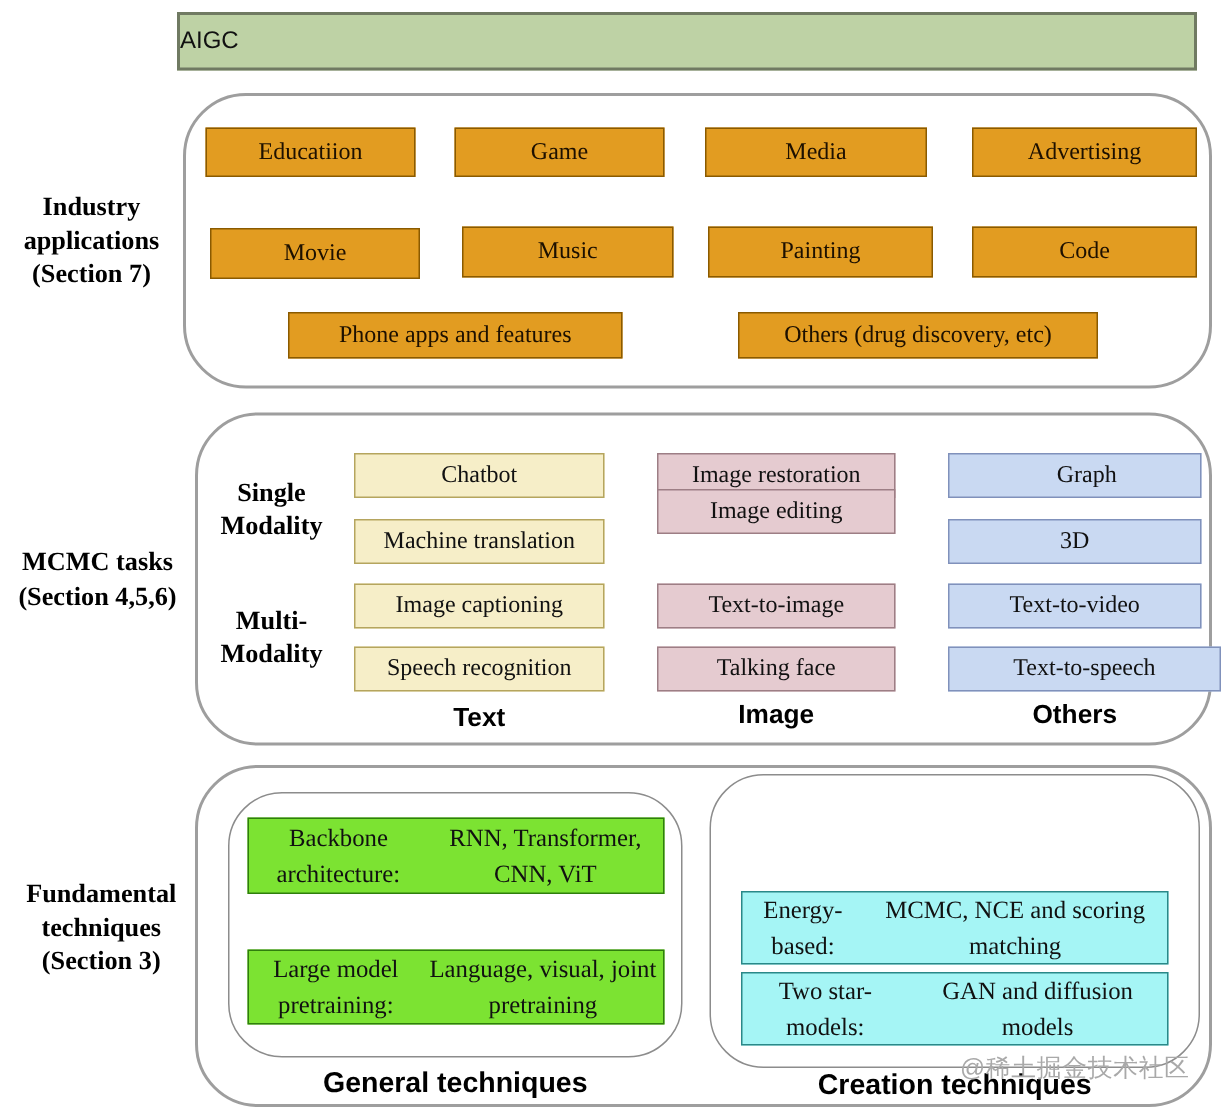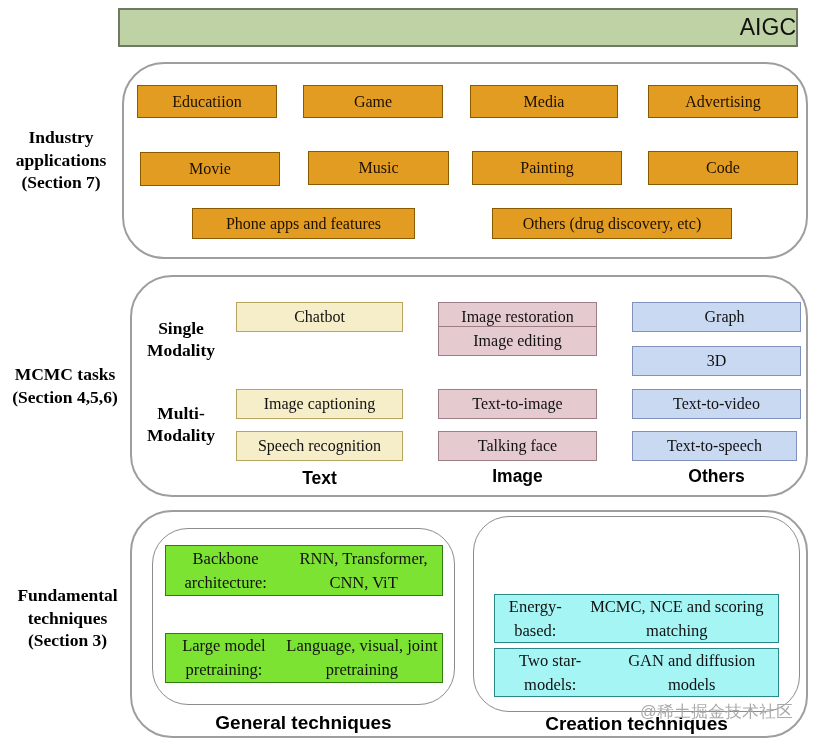--- a/index.html
+++ b/index.html
@@ -43,22 +43,22 @@
     position:absolute;text-align:center;font-weight:bold;font-size:17.5px;
     font-family:"Liberation Sans", sans-serif;color:#000;
   }
   .grouplabel{
     position:absolute;text-align:center;font-weight:bold;font-size:19px;
     font-family:"Liberation Sans", sans-serif;color:#000;
   }
   #aigc-header{
     position:absolute;left:118px;top:8px;width:680px;height:39px;
     background:#bed2a5;border:2px solid #707a62;box-sizing:border-box;
-    display:flex;align-items:center;justify-content:flex-end;
-    font-family:"Liberation Sans", sans-serif;font-size:23px;color:#111;
+    display:flex;align-items:center;justify-content:flex-start;
+    font-family:"Liberation Sans", sans-serif;font-size:16px;color:#111;
   }
   #watermark{
     position:absolute;left:640px;top:701px;width:175px;
     font-family:"Liberation Sans", sans-serif;font-size:16.5px;color:#a9a9a9;
     letter-spacing:0.5px;white-space:nowrap;
   }
 </style>
 </head>
 <body>
 
@@ -119,20 +119,23 @@
     <div>Modality</div>
   </div>
   <div class="modlabel" style="left:140px;top:402px;width:82px;">
     <div>Multi-</div>
     <div>Modality</div>
   </div>
 
   <div class="box cream" style="left:236px;top:302px;width:167px;height:30px;">
       <span>Chatbot</span>
     </div>
+  <div class="box cream" style="left:236px;top:346px;width:167px;height:30px;">
+      <span>Machine translation</span>
+    </div>
   <div class="box cream" style="left:236px;top:389px;width:167px;height:30px;">
       <span>Image captioning</span>
     </div>
   <div class="box cream" style="left:236px;top:431px;width:167px;height:30px;">
       <span>Speech recognition</span>
     </div>
   <div class="collabel" style="left:236px;top:468px;width:167px;">Text</div>
 
   <div class="box pink" style="left:438px;top:302px;width:159px;height:30px;">
       <span>Image restoration</span>
@@ -150,21 +153,21 @@
 
   <div class="box blue" style="left:632px;top:302px;width:169px;height:30px;padding-left:16px;">
       <span>Graph</span>
     </div>
   <div class="box blue" style="left:632px;top:346px;width:169px;height:30px;">
       <span>3D</span>
     </div>
   <div class="box blue" style="left:632px;top:389px;width:169px;height:30px;">
       <span>Text-to-video</span>
     </div>
-  <div class="box blue" style="left:632px;top:431px;width:165px;height:30px;">
+  <div class="box blue" style="left:632px;top:431px;width:182px;height:30px;">
       <span>Text-to-speech</span>
     </div>
   <div class="collabel" style="left:632px;top:466px;width:169px;">Others</div>
 
   <div class="container" style="left:130px;top:510px;width:678px;height:228px;"></div>
   <div class="seclabel" style="left:5px;top:584px;width:125px;">
     <div>Fundamental</div>
     <div>techniques</div>
     <div>(Section 3)</div>
   </div>

